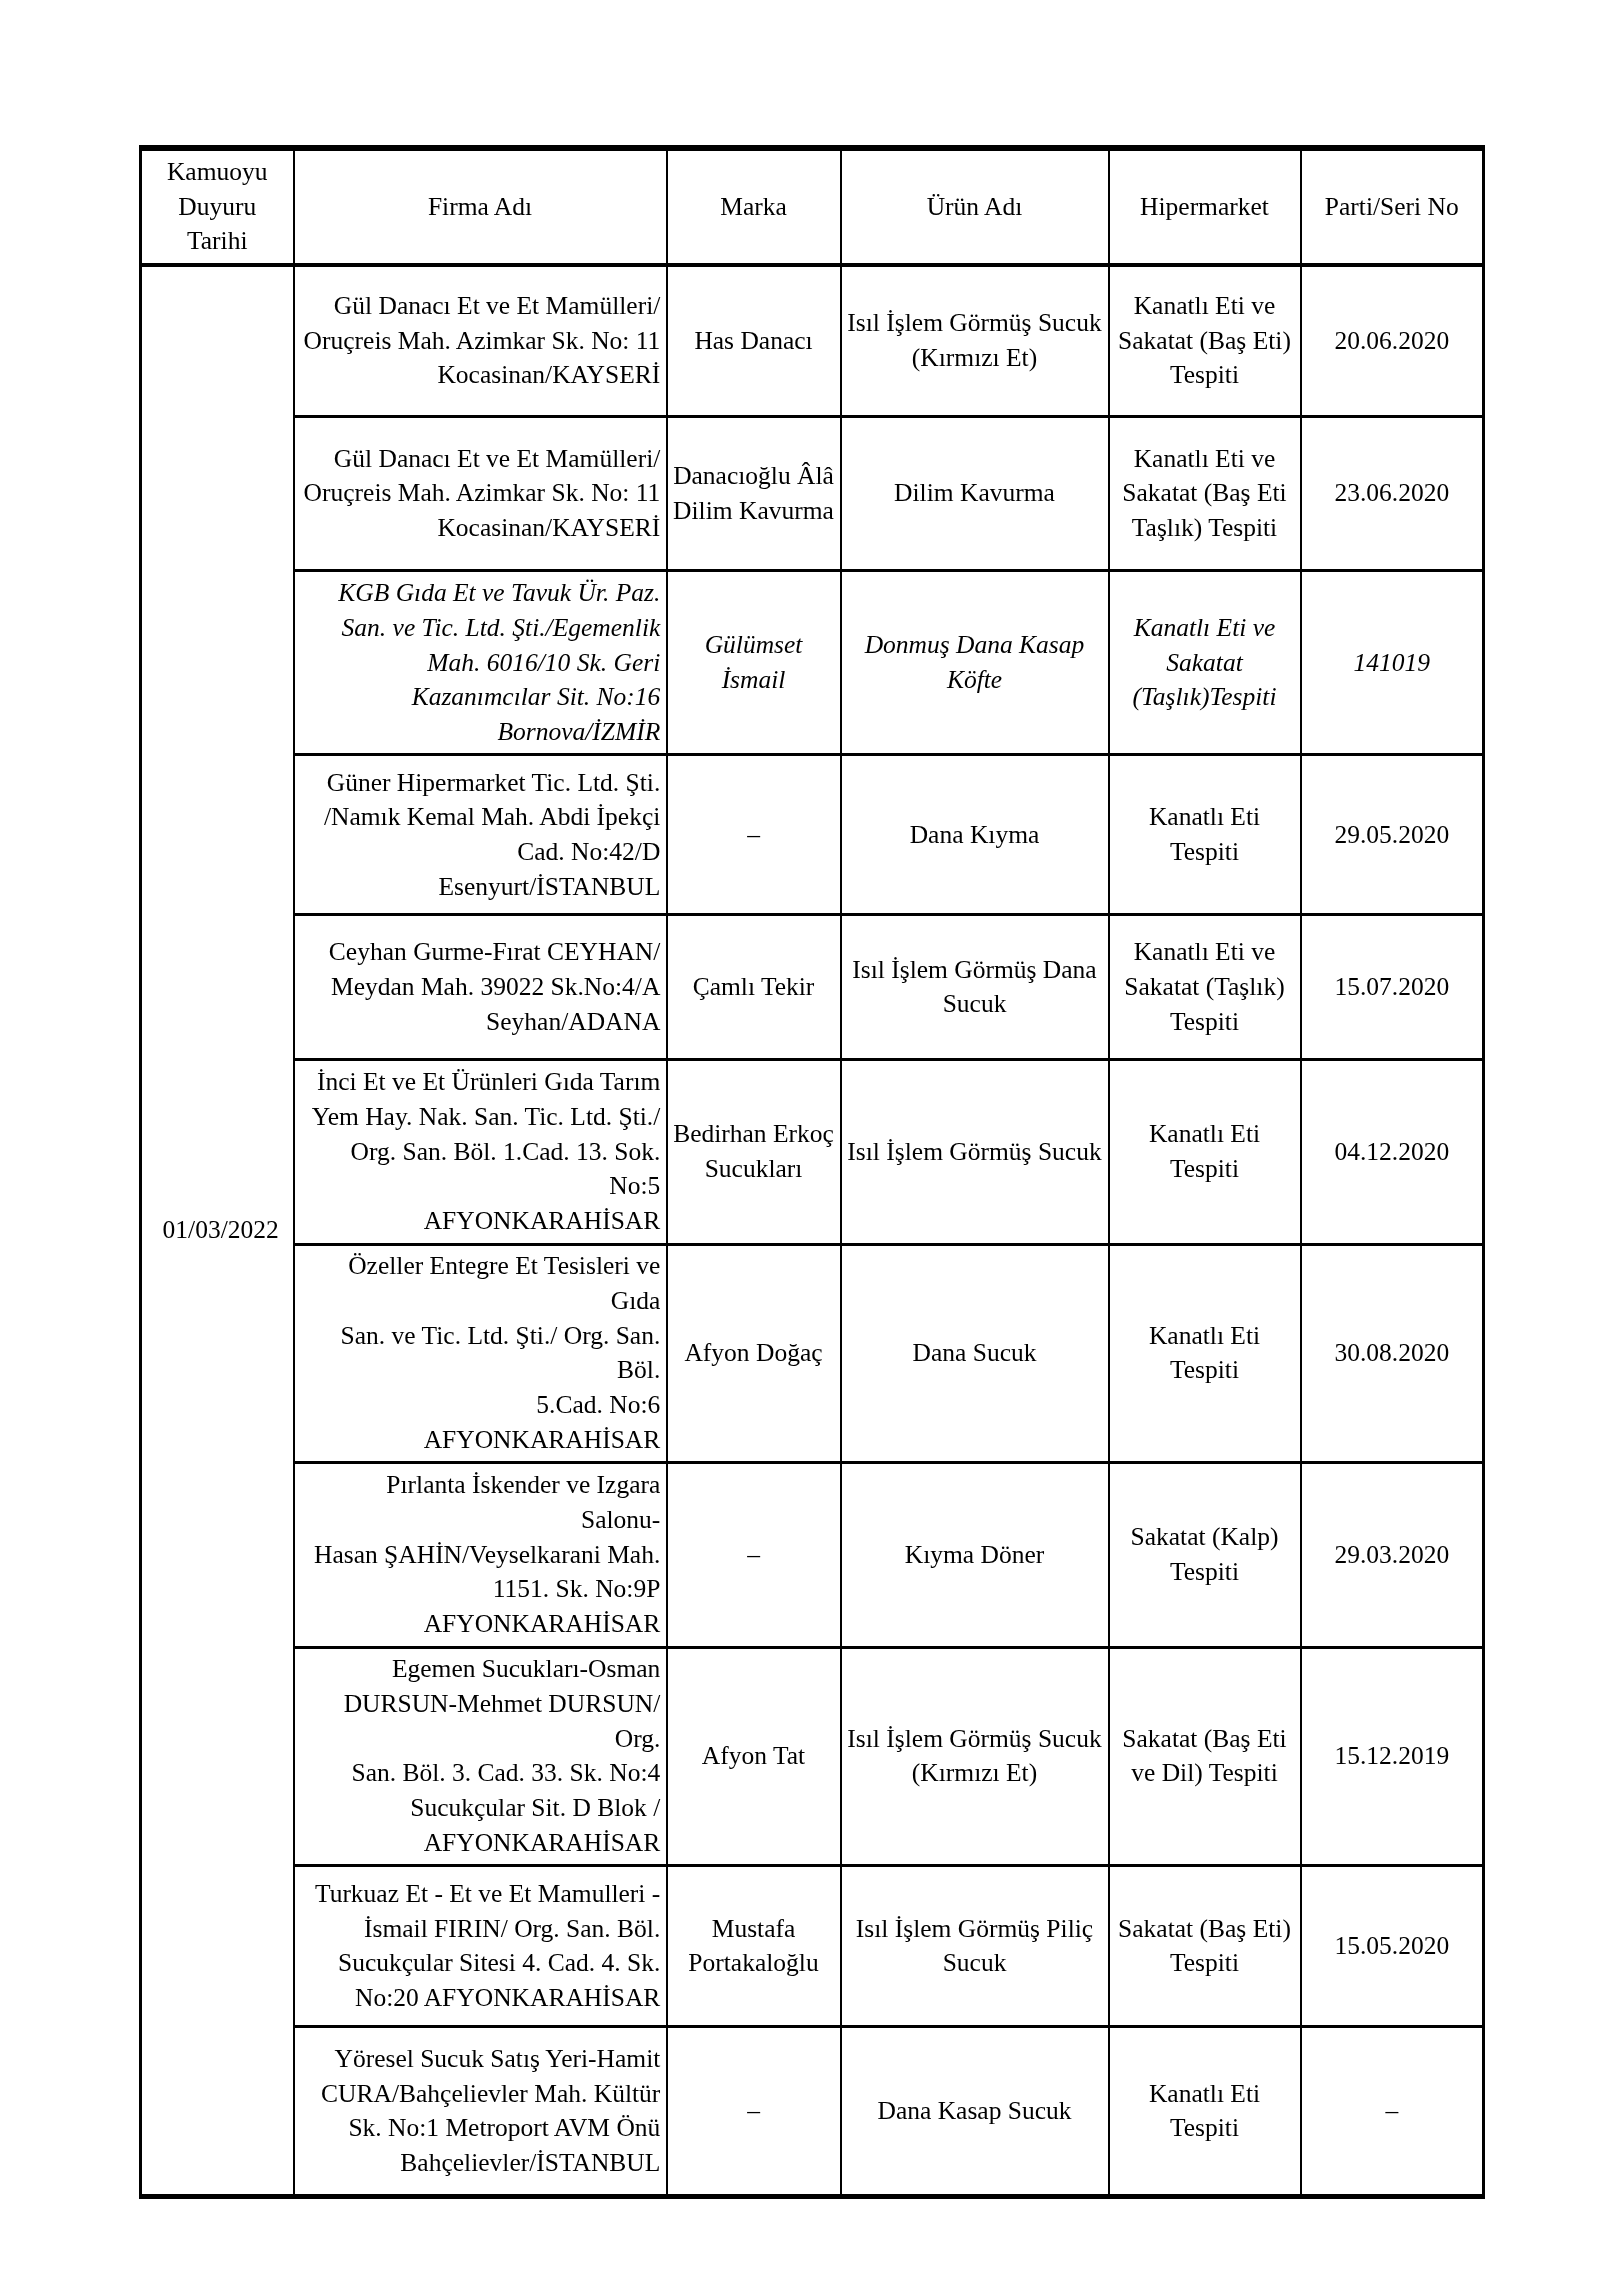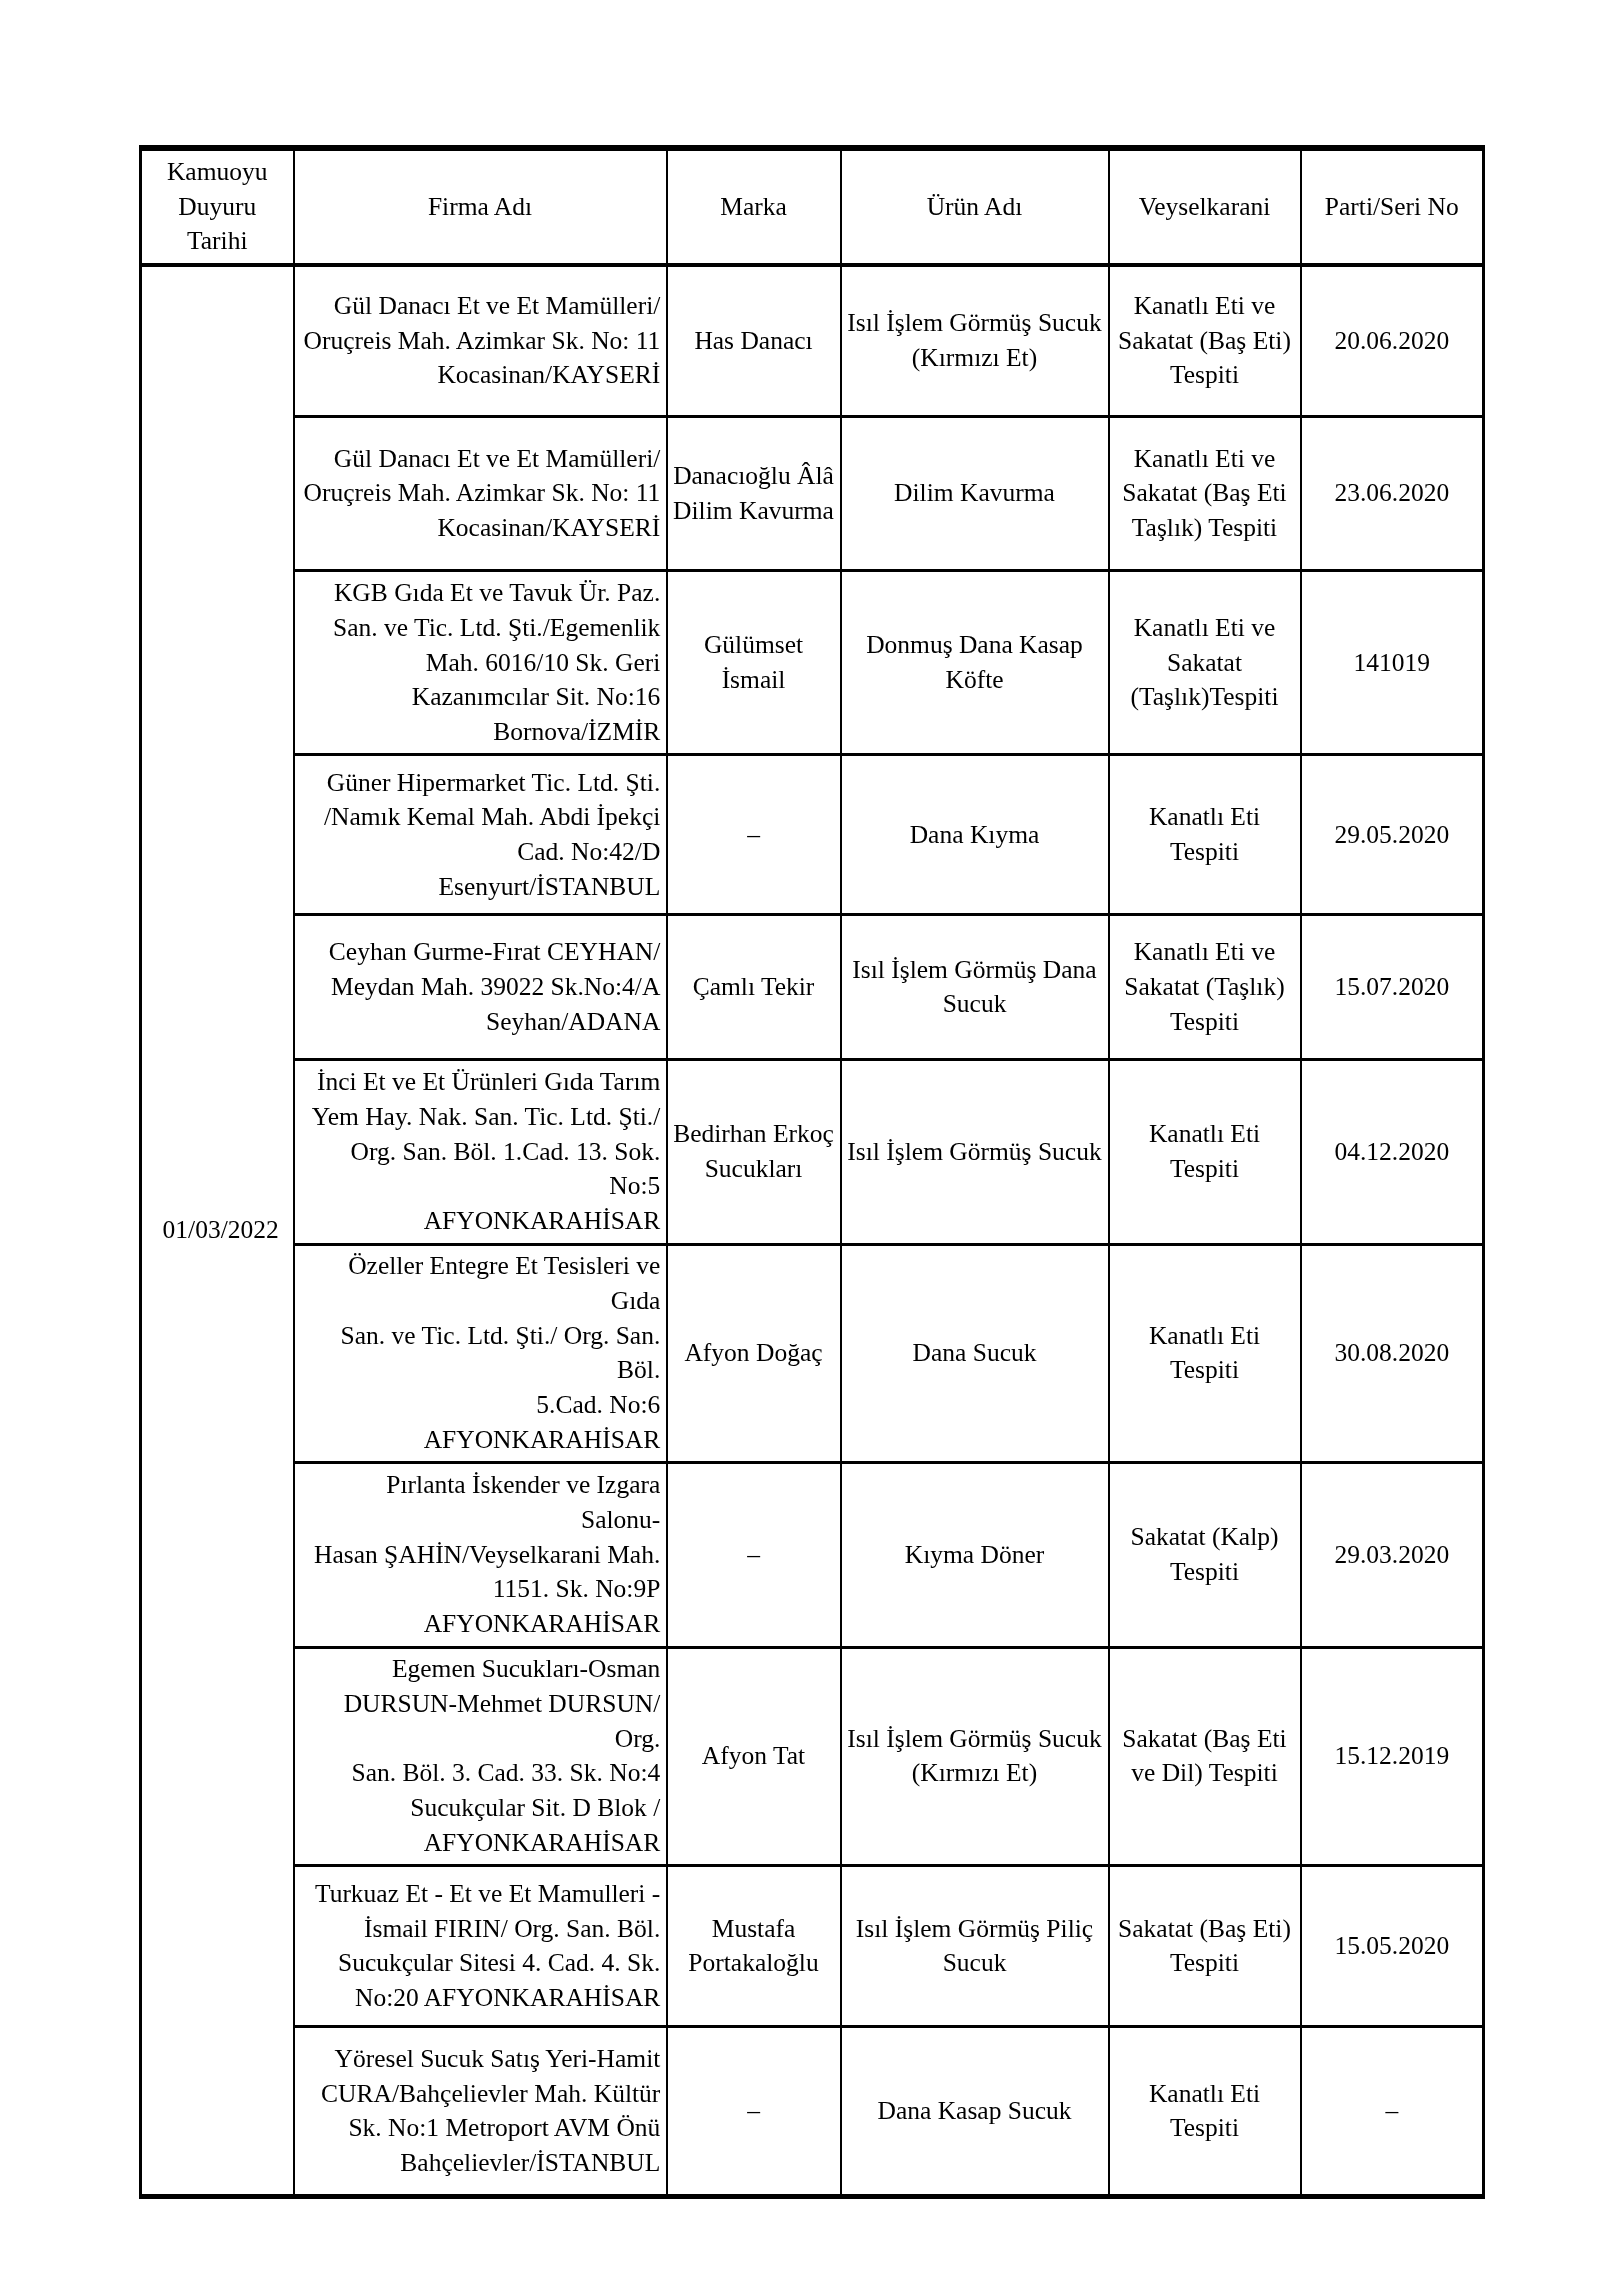--- a/index.html
+++ b/index.html
@@ -28,21 +28,21 @@
     white-space: pre-line;
     font-weight: normal;
     padding: 3.9px 5.2px;
   }
   thead th { height: 111px; border-bottom: 4.6px solid #000; }
   tbody td { border-bottom: 3.9px solid #000; }
   td.firma { text-align: right; padding-left: 6.5px; padding-right: 5.2px; }
   td.date-cell { text-align: center; padding-left: 12px; }
   tbody tr:nth-child(1)  { height: 152px; }
   tbody tr:nth-child(2)  { height: 154px; }
-  tbody tr:nth-child(3)  { height: 171px; }
+  tbody tr:nth-child(3)  { height: 171px; font-style: italic; }
   tbody tr:nth-child(4)  { height: 160px; }
   tbody tr:nth-child(5)  { height: 145px; }
   tbody tr:nth-child(6)  { height: 162px; }
   tbody tr:nth-child(7)  { height: 160px; font-family: Liberation Serif, serif; }
   tbody tr:nth-child(8)  { height: 161px; }
   tbody tr:nth-child(9)  { height: 174px; border-radius: 28px; }
   tbody tr:nth-child(10) { height: 161px; }
   tbody tr:nth-child(11) { height: 170px; }
 </style>
 </head>
@@ -59,21 +59,21 @@
         <col class="c-parti">
     </colgroup>
     <thead>
       <tr>
         <th>Kamuoyu
 Duyuru
 Tarihi</th>
         <th>Firma Adı</th>
         <th>Marka</th>
         <th>Ürün Adı</th>
-        <th>Veyselkarani</th>
+        <th>Hipermarket</th>
         <th>Parti/Seri No</th>
       </tr>
     </thead>
     <tbody>
         <tr>
           <td class="date-cell" rowspan="11">01/03/2022</td>
     <td class="firma">Gül Danacı Et ve Et Mamülleri/
 Oruçreis Mah. Azimkar Sk. No: 11
 Kocasinan/KAYSERİ</td>
     <td class="marka">Has Danacı</td>

